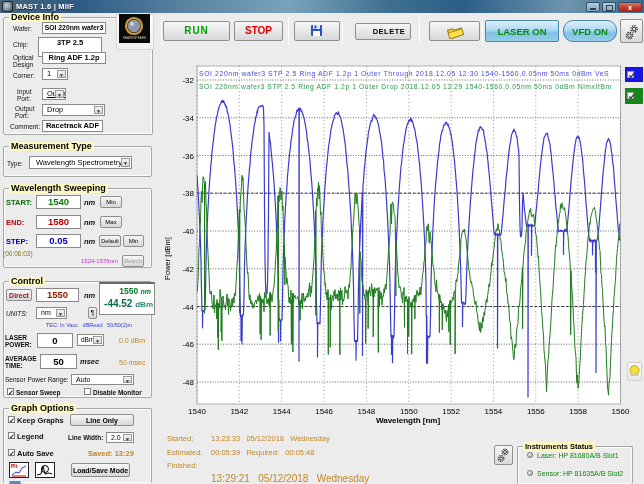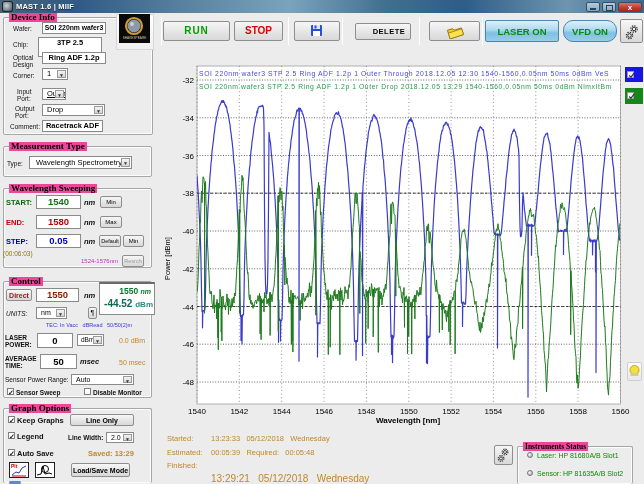--- a/index.html
+++ b/index.html
@@ -1,21 +1,21 @@
 <!DOCTYPE html>
 <html><head><meta charset="utf-8"><style>
 *{margin:0;padding:0;box-sizing:border-box;font-family:"Liberation Sans",sans-serif;}
 html,body{width:644px;height:484px;overflow:hidden;background:#ececec;position:relative;}
 .abs{position:absolute;}
 .titlebar{left:0;top:0;width:644px;height:13px;background:linear-gradient(90deg,#49657a 0%,#2e5a85 12%,#58819f 28%,#7aa3bd 45%,#40708f 60%,#2d5d88 72%,#6d95ae 88%,#3c688c 100%);}
 .ticon{left:2px;top:1px;width:11px;height:11px;background:radial-gradient(circle at 40% 40%,#cfd6da,#7e8c94 55%,#3a444b);border:1px solid #222;border-radius:2px;}
 .ttext{left:16px;top:2px;font-size:7.5px;font-weight:bold;color:#fff;text-shadow:0 1px 1px #123;letter-spacing:.2px;}
 .wbtn{top:2px;height:10px;border-radius:2px;border:1px solid #30506b;}
 .grp{border:1px solid #a6a6a6;border-radius:2px;box-shadow:inset 0 0 0 1px #fdfdfd;}
-.gtitle{font-size:9px;font-weight:bold;color:#000;background:#ec4899;padding:0 2px;line-height:9px;font-family:Liberation Serif, serif;}
+.gtitle{font-size:9px;font-weight:bold;color:#000;background:#fef9c3;padding:0 2px;line-height:9px;}
 .lbl{font-size:6.5px;color:#111;line-height:7px;}
 .blbl{font-size:6.5px;font-weight:bold;color:#111;line-height:7px;}
 .tb{background:#fff;border:1px solid #8a8a8a;font-weight:bold;text-align:center;white-space:nowrap;overflow:hidden;}
 .btn{background:linear-gradient(#f7f7f7,#e8e8e8 45%,#d8d8d8);border:1px solid #8e8e8e;border-radius:2px;text-align:center;color:#000;}
 .dd{background:#fff;border:1px solid #8a8a8a;position:absolute;white-space:nowrap;overflow:hidden;}
 .dda{position:absolute;right:1px;top:1px;bottom:1px;width:9px;background:linear-gradient(#f4f4f4,#d6d6d6);border:1px solid #9a9a9a;font-size:5px;line-height:8px;text-align:center;color:#333;}
 .cb{width:7px;height:7px;background:#fff;border:1px solid #808080;position:absolute;font-size:7px;line-height:7px;text-align:center;color:#222;font-weight:bold;}
 .org{color:#c1872b;}
 #chart{position:absolute;left:0;top:0;}
 </style></head>

